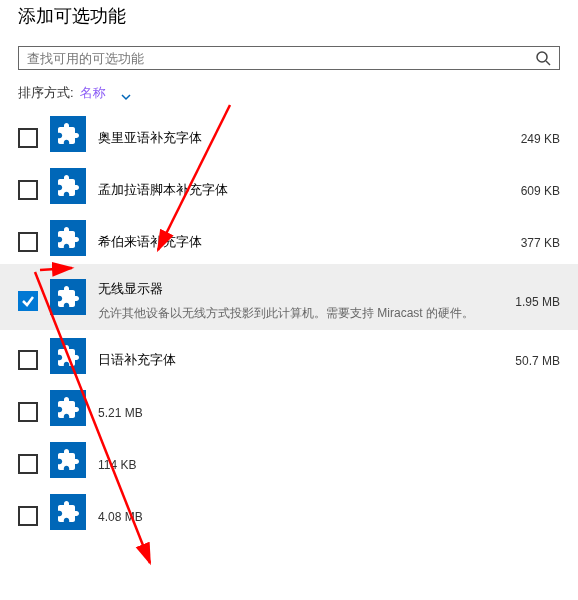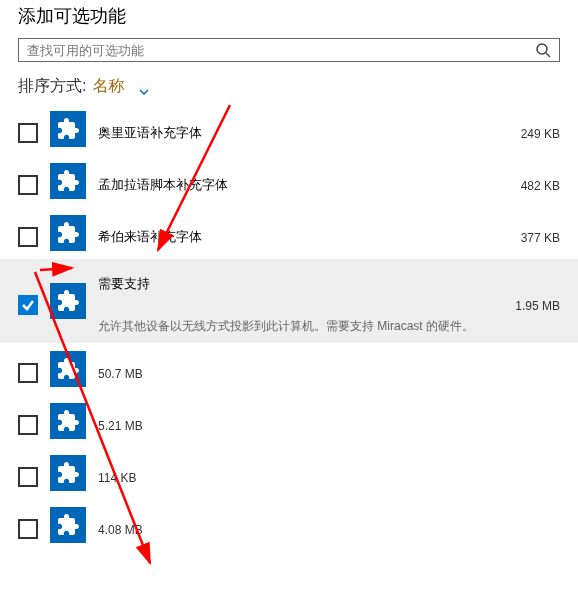--- a/index.html
+++ b/index.html
@@ -11,21 +11,21 @@
       overflow: hidden;
       position: relative;
       color: #000;
     }
     .page-title {
       font-size: 18px;
       font-weight: 400;
       padding: 4px 18px 10px;
     }
     .search-box {
-      margin: 0 18px 14px;
+      margin: 8px 18px 14px;
       border: 1px solid #666;
       height: 24px;
       display: flex;
       align-items: center;
       padding: 0 8px;
     }
     .search-box input {
       flex: 1;
       border: none;
       outline: none;
@@ -33,27 +33,27 @@
       font-family: inherit;
       color: #666;
     }
     .search-box input::placeholder { color: #777; }
     .search-icon {
       width: 16px; height: 16px;
       stroke: #444; stroke-width: 1.5; fill: none;
     }
     .sort-row {
       padding: 0 18px 6px;
-      font-size: 16px;
+      font-size: 13px;
       display: flex;
       align-items: center;
       gap: 6px;
     }
     .sort-label { color: #333; }
-    .sort-value { color: #a16207; cursor: pointer; display: flex; align-items: flex-end; gap: 15px; }
+    .sort-value { color: #8b5cf6; cursor: pointer; display: flex; align-items: flex-end; gap: 15px; }
     .chevron { width: 10px; height: 10px; stroke: #0066b8; stroke-width: 1.5; fill: none; }
     .list { }
     .item {
       display: flex;
       align-items: center;
       padding: 8px 18px;
       gap: 12px;
     }
     .item.selected { background: #eeeeee; }
     .checkbox {
@@ -78,21 +78,21 @@
       display: flex;
       align-items: center;
       justify-content: center;
     }
     .puzzle-svg { width: 24px; height: 24px; fill: #fff; }
     .item-body {
       flex: 1;
       padding-top: 8px;
     }
     .item-name { font-size: 13px; color: #000; }
-    .item-desc { font-size: 12px; color: #666; margin-top: 24px; line-height: 1.5; }
+    .item-desc { font-size: 12px; color: #666; margin-top: 6px; line-height: 1.5; }
     .item-size {
       font-size: 12px;
       color: #333;
       padding-top: 10px;
       white-space: nowrap;
     }
     .annot {
       position: absolute;
       pointer-events: none;
       top: 0; left: 0;
@@ -138,21 +138,21 @@
     <div class="item">
       <div class="checkbox"></div>
       <div class="puzzle-icon">
         <svg class="puzzle-svg" viewBox="0 0 24 24">
           <path d="M20.5 11H19V7c0-1.1-.9-2-2-2h-4V3.5C13 2.12 11.88 1 10.5 1S8 2.12 8 3.5V5H4c-1.1 0-2 .9-2 2v3.8h1.5c1.5 0 2.7 1.2 2.7 2.7S5 16.2 3.5 16.2H2V20c0 1.1.9 2 2 2h3.8v-1.5c0-1.5 1.2-2.7 2.7-2.7s2.7 1.2 2.7 2.7V22H17c1.1 0 2-.9 2-2v-4h1.5c1.38 0 2.5-1.12 2.5-2.5S21.88 11 20.5 11z"></path>
         </svg>
       </div>
       <div class="item-body">
         <div class="item-name">孟加拉语脚本补充字体</div>
       </div>
-      <div class="item-size">482 KB</div>
+      <div class="item-size">609 KB</div>
     </div>
     <div class="item">
       <div class="checkbox"></div>
       <div class="puzzle-icon">
         <svg class="puzzle-svg" viewBox="0 0 24 24">
           <path d="M20.5 11H19V7c0-1.1-.9-2-2-2h-4V3.5C13 2.12 11.88 1 10.5 1S8 2.12 8 3.5V5H4c-1.1 0-2 .9-2 2v3.8h1.5c1.5 0 2.7 1.2 2.7 2.7S5 16.2 3.5 16.2H2V20c0 1.1.9 2 2 2h3.8v-1.5c0-1.5 1.2-2.7 2.7-2.7s2.7 1.2 2.7 2.7V22H17c1.1 0 2-.9 2-2v-4h1.5c1.38 0 2.5-1.12 2.5-2.5S21.88 11 20.5 11z"></path>
         </svg>
       </div>
       <div class="item-body">
         <div class="item-name">希伯来语补充字体</div>
@@ -164,31 +164,34 @@
         <svg class="checkmark" viewBox="0 0 14 14">
           <polyline points="2,7 6,11 12,3"></polyline>
         </svg>
       </div>
       <div class="puzzle-icon">
         <svg class="puzzle-svg" viewBox="0 0 24 24">
           <path d="M20.5 11H19V7c0-1.1-.9-2-2-2h-4V3.5C13 2.12 11.88 1 10.5 1S8 2.12 8 3.5V5H4c-1.1 0-2 .9-2 2v3.8h1.5c1.5 0 2.7 1.2 2.7 2.7S5 16.2 3.5 16.2H2V20c0 1.1.9 2 2 2h3.8v-1.5c0-1.5 1.2-2.7 2.7-2.7s2.7 1.2 2.7 2.7V22H17c1.1 0 2-.9 2-2v-4h1.5c1.38 0 2.5-1.12 2.5-2.5S21.88 11 20.5 11z"></path>
         </svg>
       </div>
       <div class="item-body">
-        <div class="item-name">需要支持</div>
+        <div class="item-name">无线显示器</div>
         <div class="item-desc">允许其他设备以无线方式投影到此计算机。需要支持 Miracast 的硬件。</div>
       </div>
       <div class="item-size">1.95 MB</div>
     </div>
     <div class="item">
       <div class="checkbox"></div>
       <div class="puzzle-icon">
         <svg class="puzzle-svg" viewBox="0 0 24 24">
           <path d="M20.5 11H19V7c0-1.1-.9-2-2-2h-4V3.5C13 2.12 11.88 1 10.5 1S8 2.12 8 3.5V5H4c-1.1 0-2 .9-2 2v3.8h1.5c1.5 0 2.7 1.2 2.7 2.7S5 16.2 3.5 16.2H2V20c0 1.1.9 2 2 2h3.8v-1.5c0-1.5 1.2-2.7 2.7-2.7s2.7 1.2 2.7 2.7V22H17c1.1 0 2-.9 2-2v-4h1.5c1.38 0 2.5-1.12 2.5-2.5S21.88 11 20.5 11z"></path>
         </svg>
+      </div>
+      <div class="item-body">
+        <div class="item-name">日语补充字体</div>
       </div>
       <div class="item-size">50.7 MB</div>
     </div>
     <div class="item">
       <div class="checkbox"></div>
       <div class="puzzle-icon">
         <svg class="puzzle-svg" viewBox="0 0 24 24">
           <path d="M20.5 11H19V7c0-1.1-.9-2-2-2h-4V3.5C13 2.12 11.88 1 10.5 1S8 2.12 8 3.5V5H4c-1.1 0-2 .9-2 2v3.8h1.5c1.5 0 2.7 1.2 2.7 2.7S5 16.2 3.5 16.2H2V20c0 1.1.9 2 2 2h3.8v-1.5c0-1.5 1.2-2.7 2.7-2.7s2.7 1.2 2.7 2.7V22H17c1.1 0 2-.9 2-2v-4h1.5c1.38 0 2.5-1.12 2.5-2.5S21.88 11 20.5 11z"></path>
         </svg>
       </div>

